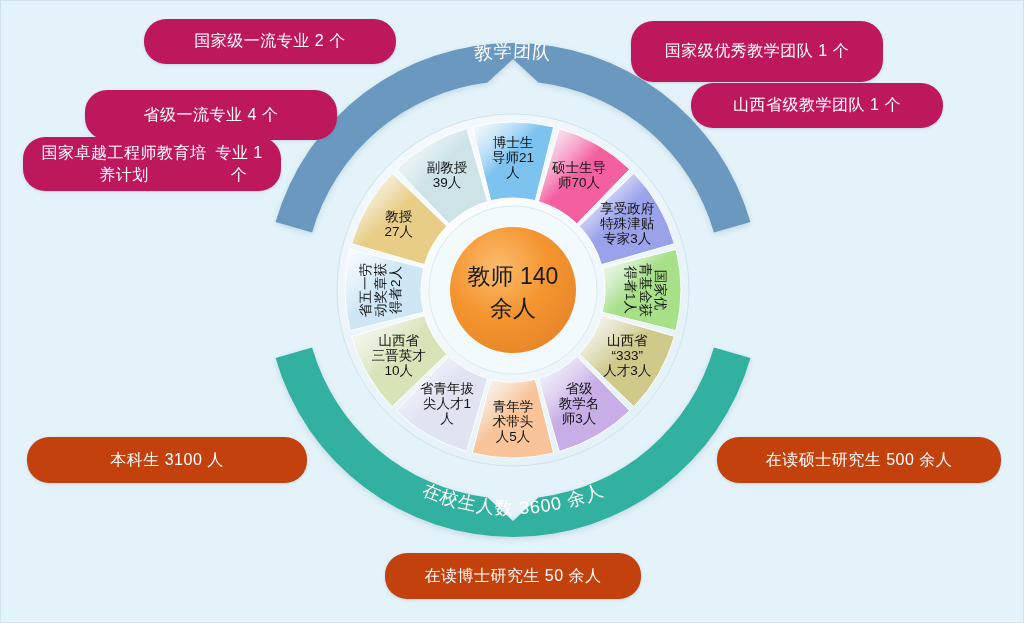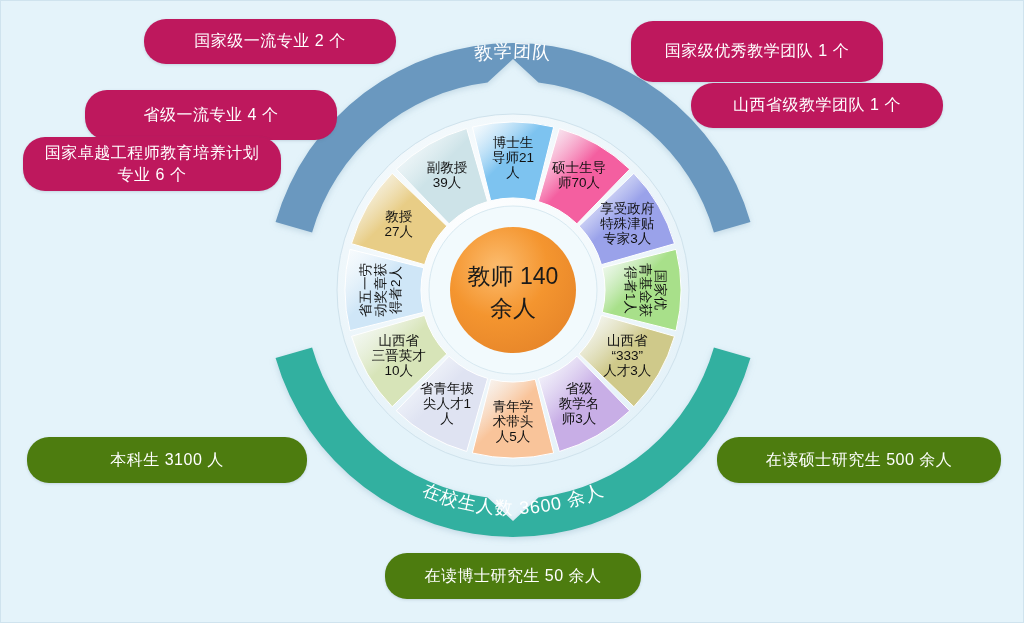--- a/index.html
+++ b/index.html
@@ -21,21 +21,21 @@
     display:flex;align-items:center;justify-content:center;
     text-align:center;
     font-size:16px;
     line-height:1.38;
     letter-spacing:.5px;
     padding:6px 14px;
     box-sizing:border-box;
     box-shadow:0 1px 3px rgba(80,110,135,.22);
   }
   .pill.blue{background:#be185d;}
-  .pill.teal{background:#4d7c0f;}
+  .pill.teal{background:#c2410c;}
 
   svg#wheel{position:absolute;left:0;top:0;width:1024px;height:623px;}
 
   .arcLabel{
     fill:#ffffff;
     font-size:18px;
     font-family:"Liberation Sans","DejaVu Sans",sans-serif;
     letter-spacing:1px;
   }
   .segText{
@@ -185,23 +185,23 @@
   </svg>
 
   <div class="pill blue" style="left:143px;top:18px;width:252px;height:45px;">
     <span>国家级一流专业 2 个</span>
   </div>
 
   <div class="pill blue" style="left:84px;top:81px;width:252px;height:50px;margin-top:8px;">
     <span>省级一流专业 4 个</span>
   </div>
 
-  <div class="pill blue" style="left:22px;top:136px;width:258px;height:54px;flex-direction:column;">
+  <div class="pill blue" style="left:22px;top:136px;width:258px;height:54px;flex-direction:row;">
     <span>国家卓越工程师教育培养计划</span>
-    <span>专业 6 个</span>
+    <span>专业 1 个</span>
   </div>
 
   <div class="pill blue" style="left:630px;top:20px;width:252px;height:61px;">
     <span>国家级优秀教学团队 1 个</span>
   </div>
 
   <div class="pill blue" style="left:690px;top:82px;width:252px;height:45px;">
     <span>山西省级教学团队 1 个</span>
   </div>
 

